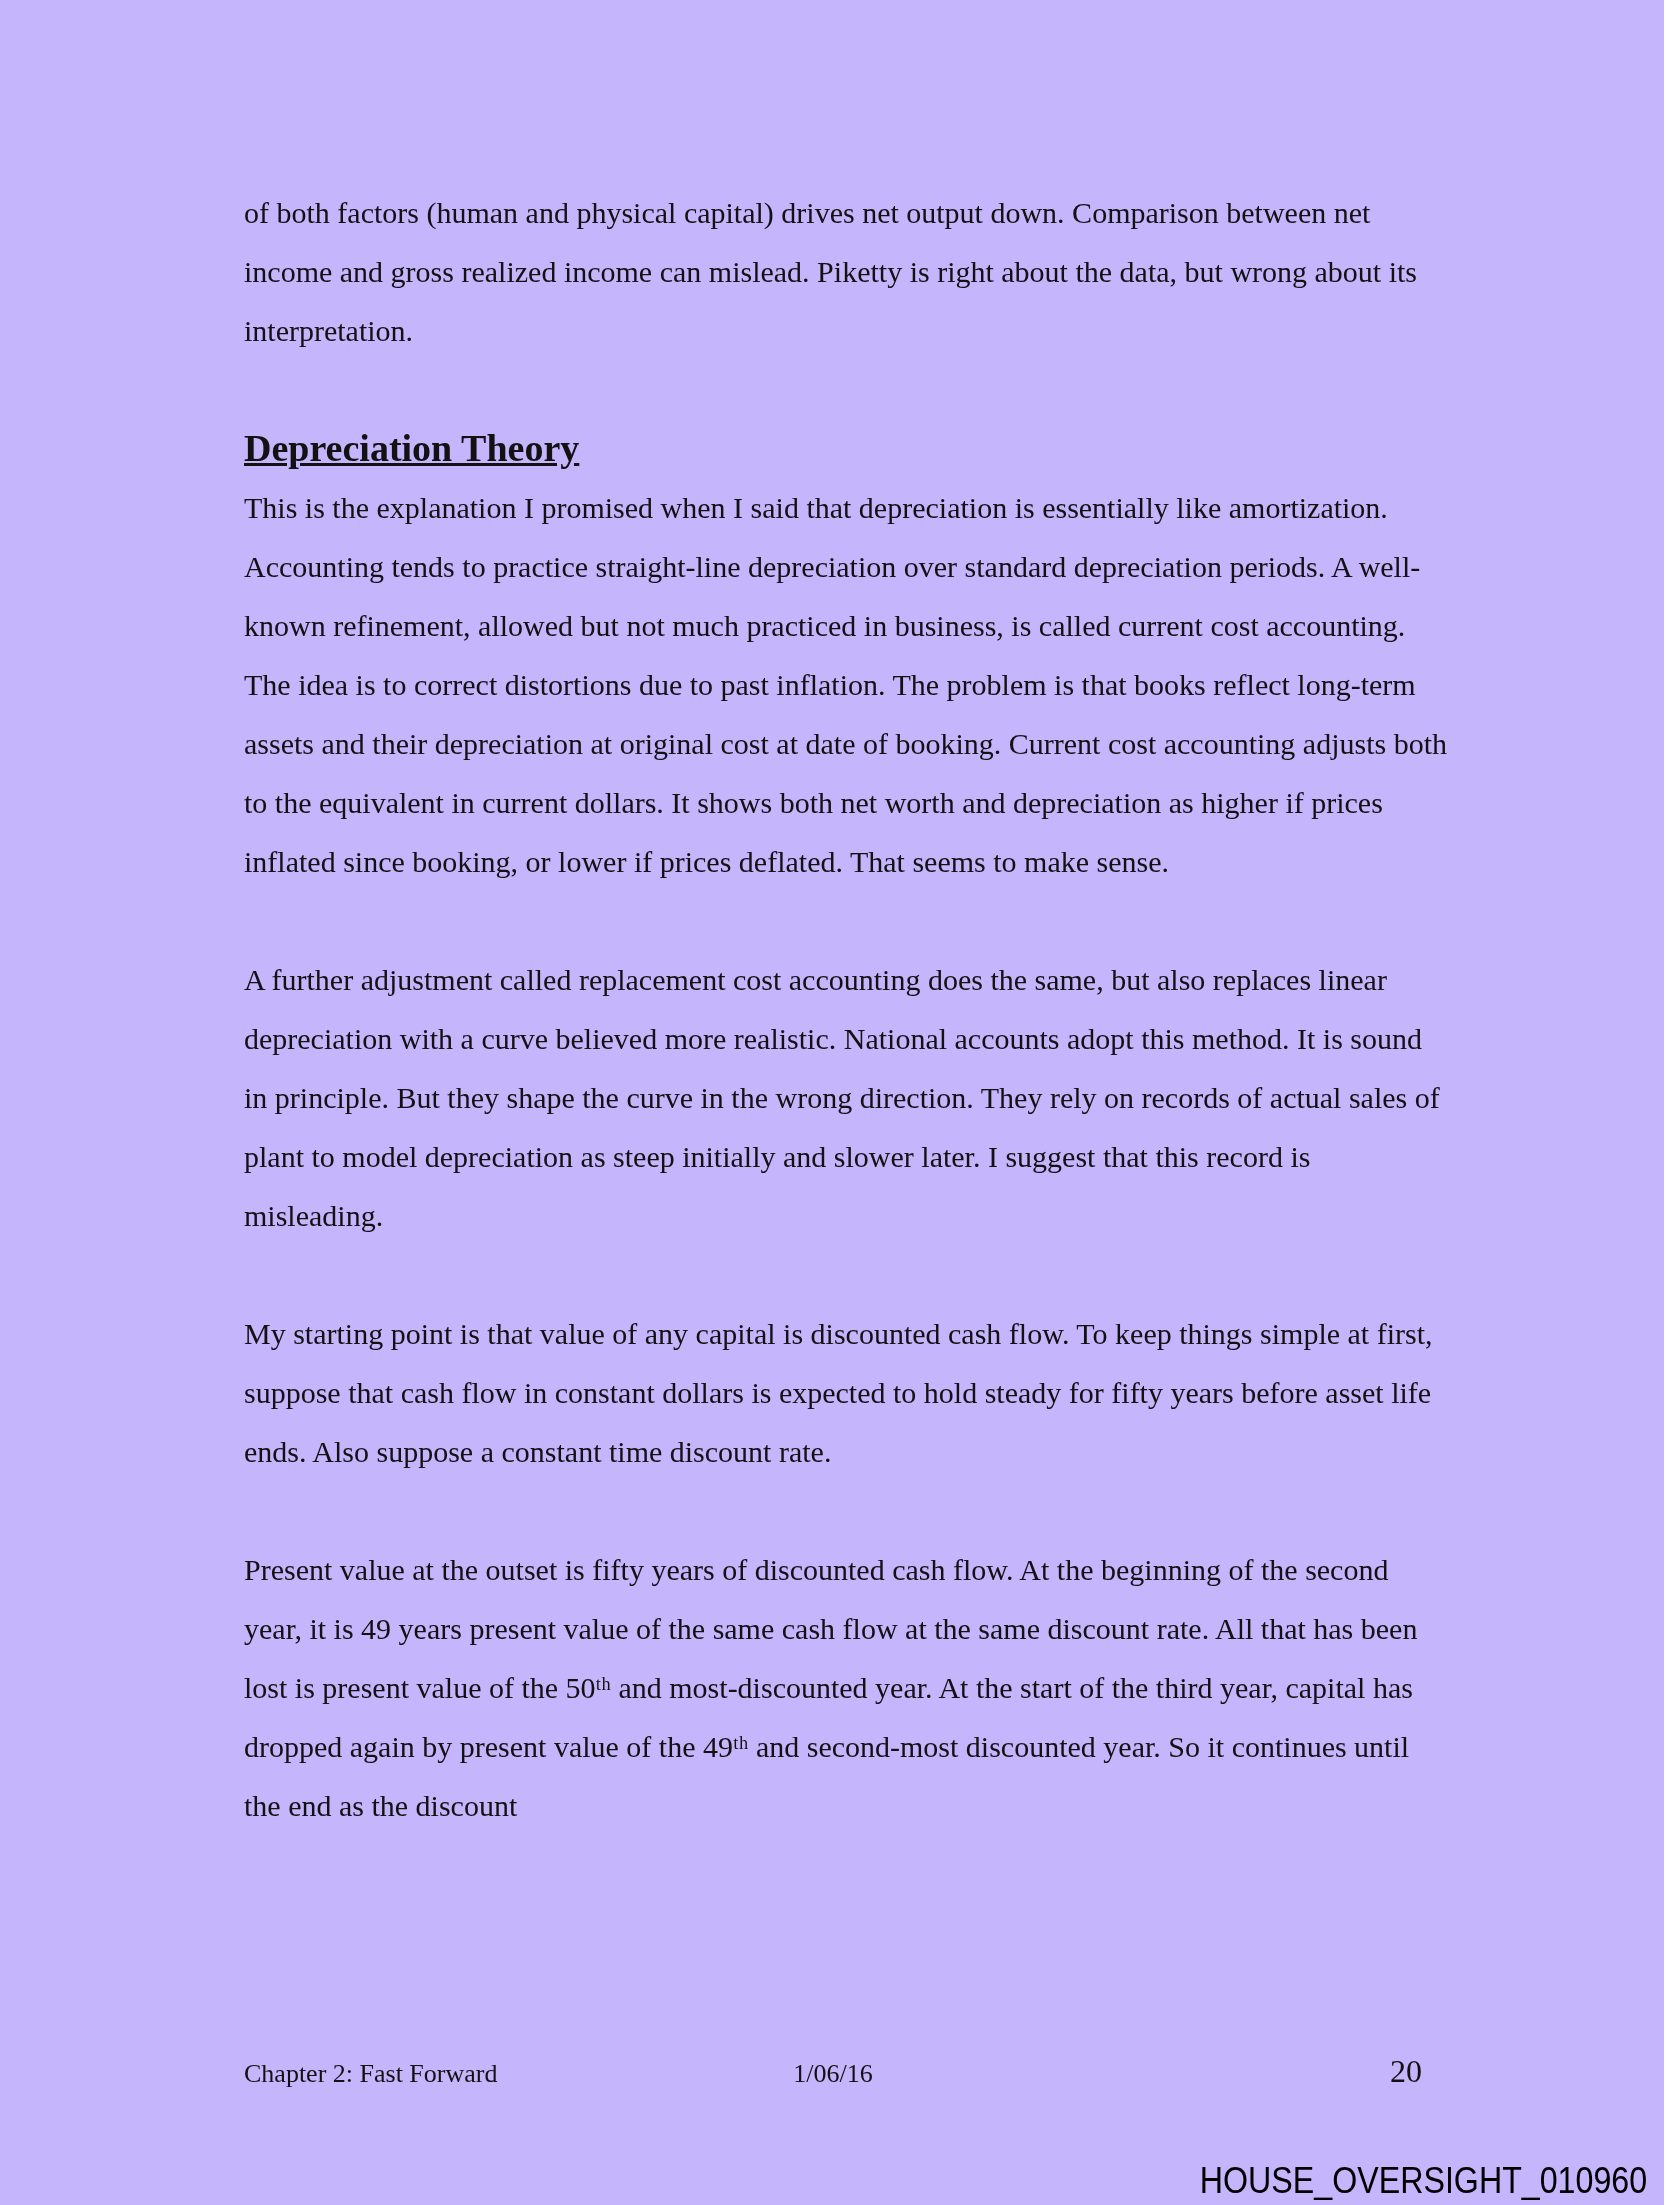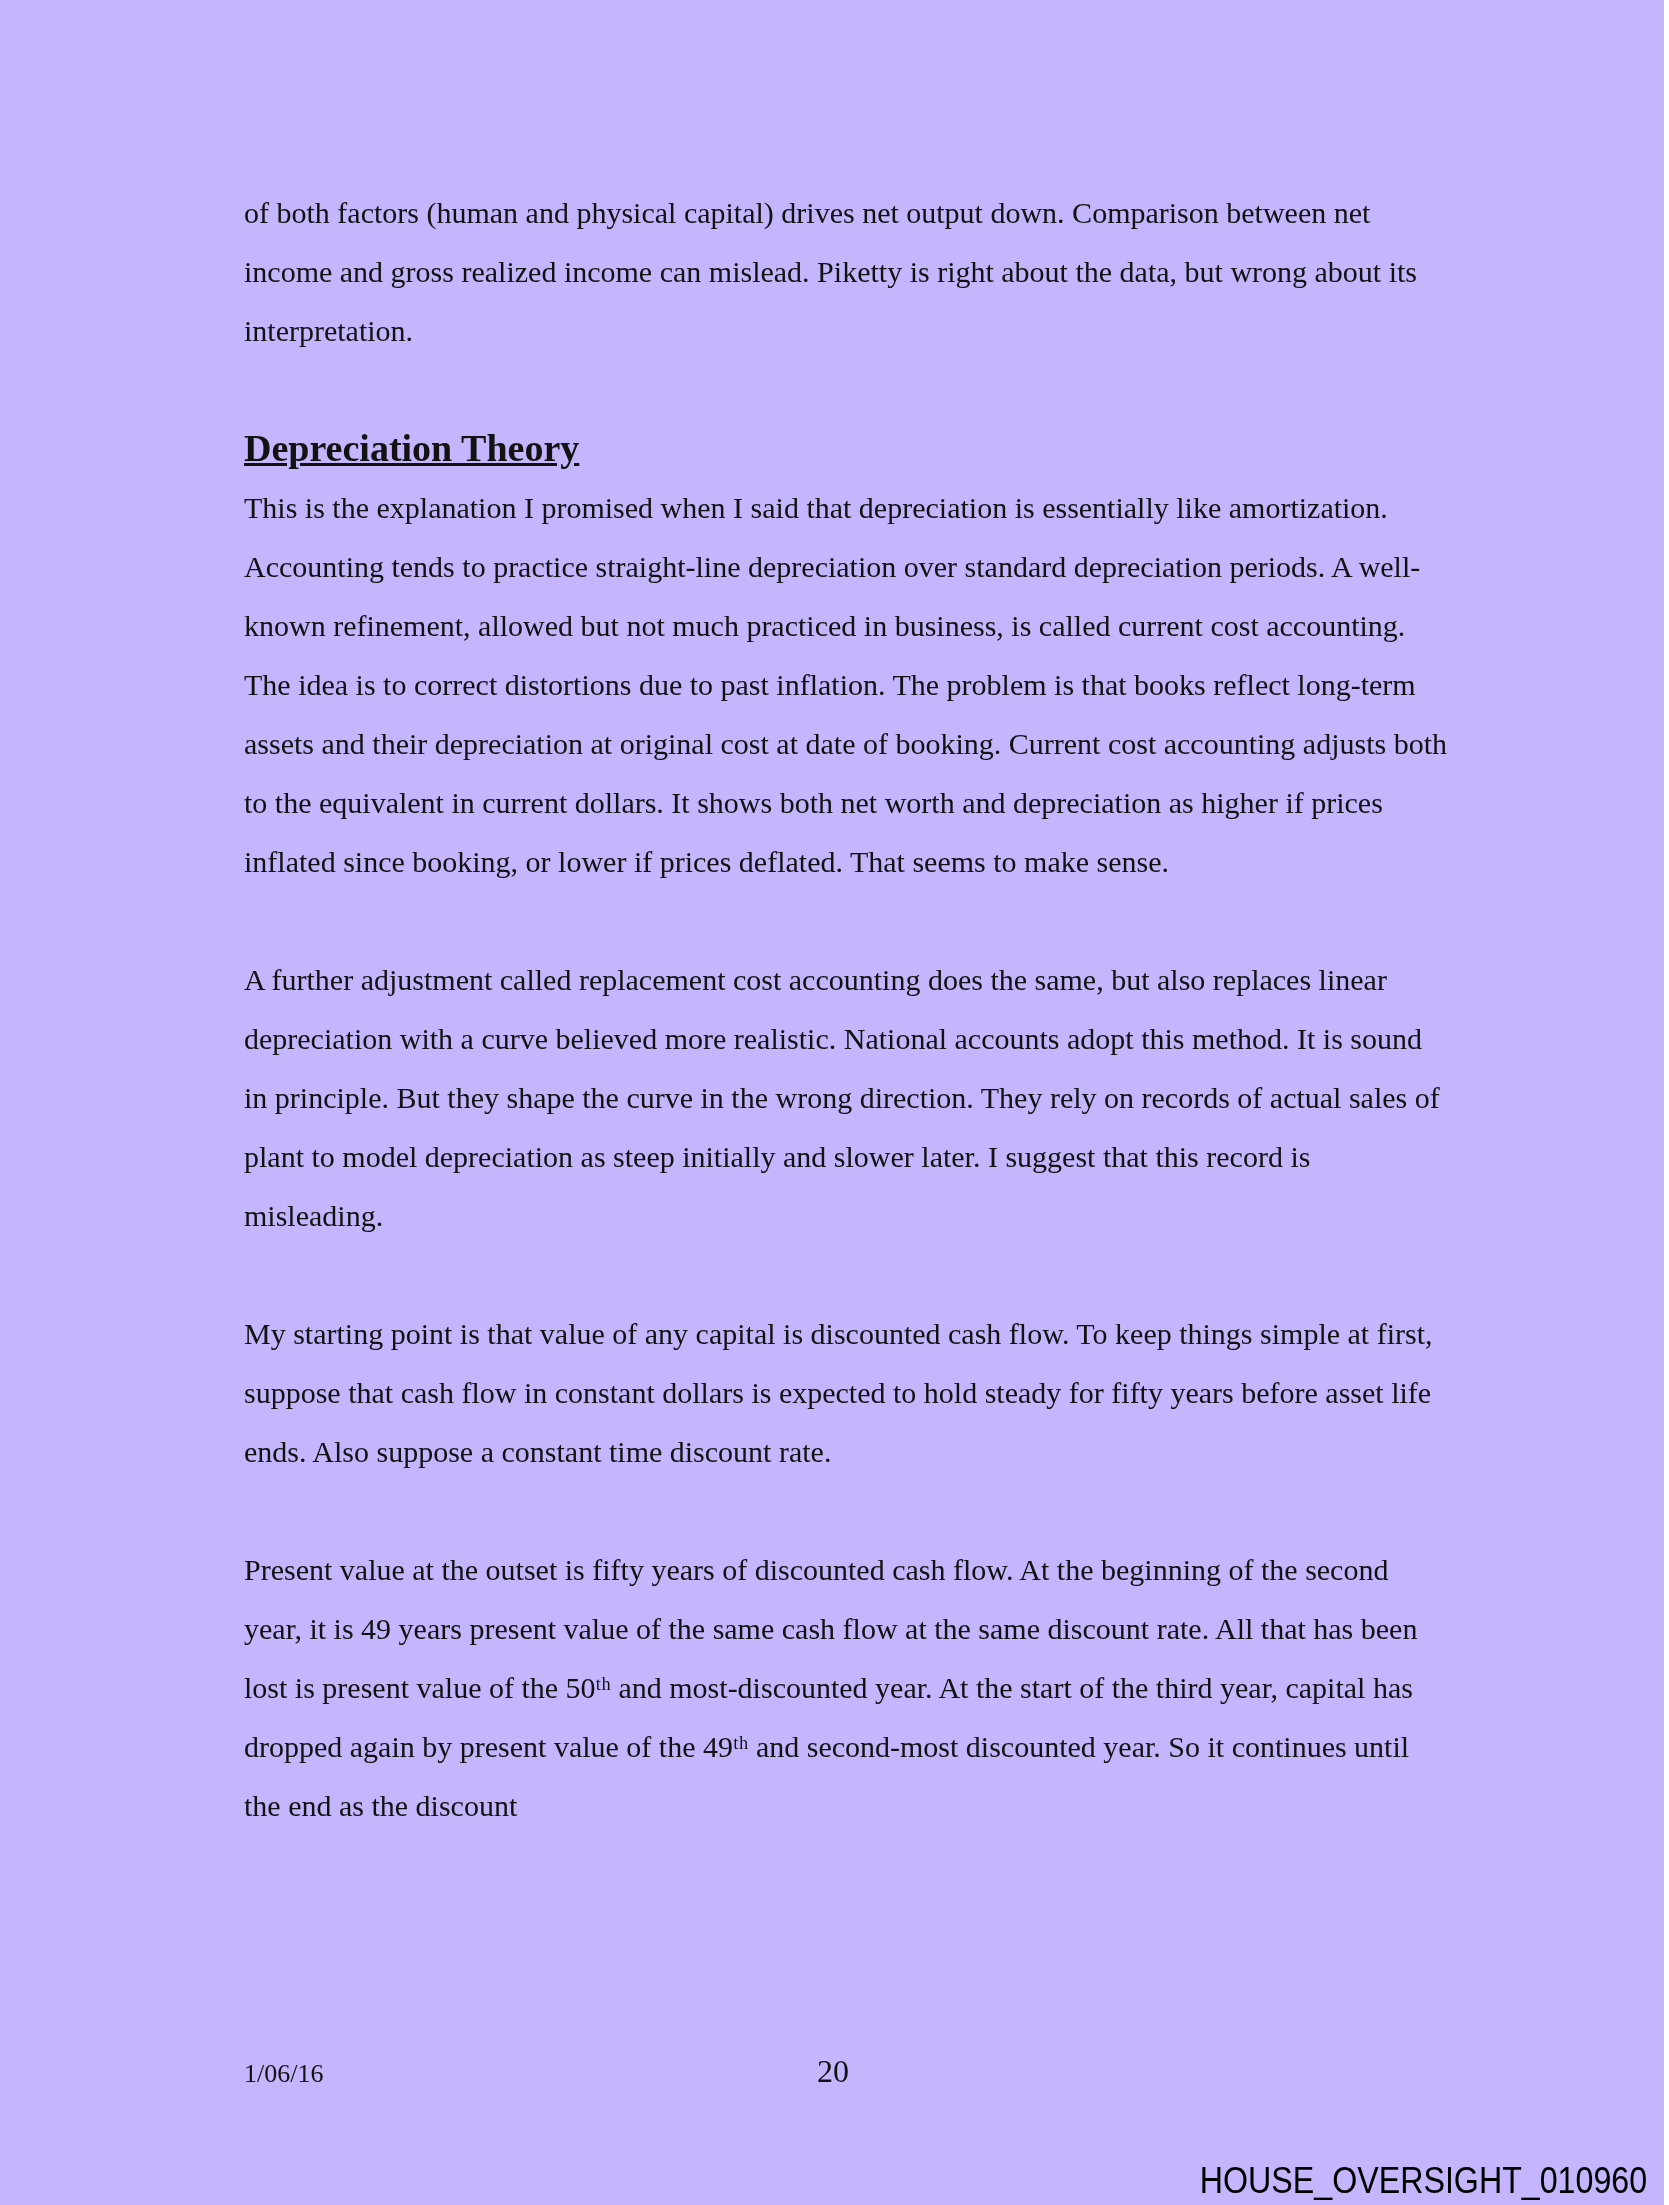--- a/index.html
+++ b/index.html
@@ -74,20 +74,21 @@
     <p>This is the explanation I promised when I said that depreciation is essentially like amortization.  Accounting tends to practice straight-line depreciation over standard depreciation periods. A well-known refinement, allowed but not much practiced in business, is called current cost accounting. The idea is to correct distortions due to past inflation. The problem is that books reflect long-term assets and their depreciation at original cost at date of booking. Current cost accounting adjusts both to the equivalent in current dollars. It shows both net worth and depreciation as higher if prices inflated since booking, or lower if prices deflated. That seems to make sense.</p>
 
     <p>A further adjustment called replacement cost accounting does the same, but also replaces linear depreciation with a curve believed more realistic. National accounts adopt this method. It is sound in principle. But they shape the curve in the wrong direction. They rely on records of actual sales of plant to model depreciation as steep initially and slower later. I suggest that this record is misleading.</p>
 
     <p>My starting point is that value of any capital is discounted cash flow. To keep things simple at first, suppose that cash flow in constant dollars is expected to hold steady for fifty years before asset life ends. Also suppose a constant time discount rate.</p>
 
     <p>Present value at the outset is fifty years of discounted cash flow. At the beginning of the second year, it is 49 years present value of the same cash flow at the same discount rate. All that has been lost is present value of the 50ᵗʰ and most-discounted year. At the start of the third year, capital has dropped again by present value of the 49ᵗʰ and second-most discounted year. So it continues until the end as the discount</p>
   </main>
 
   <footer class="footer">
+    <span class="f-left">Chapter 2: Fast Forward</span>
     <span class="f-center">1/06/16</span>
     <span class="f-right">20</span>
   </footer>
 
   <div class="watermark">HOUSE_OVERSIGHT_010960</div>
 
 </div>
 
 
 </body></html>

